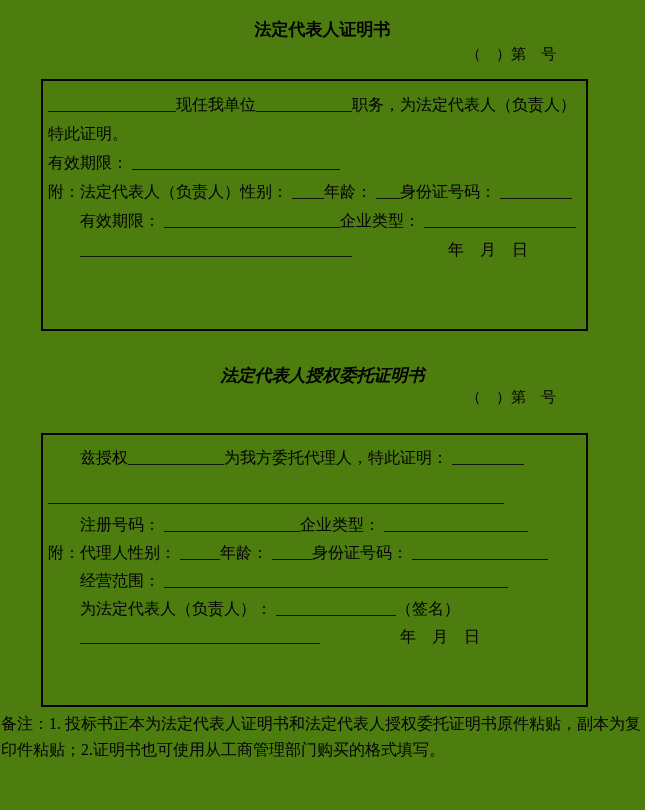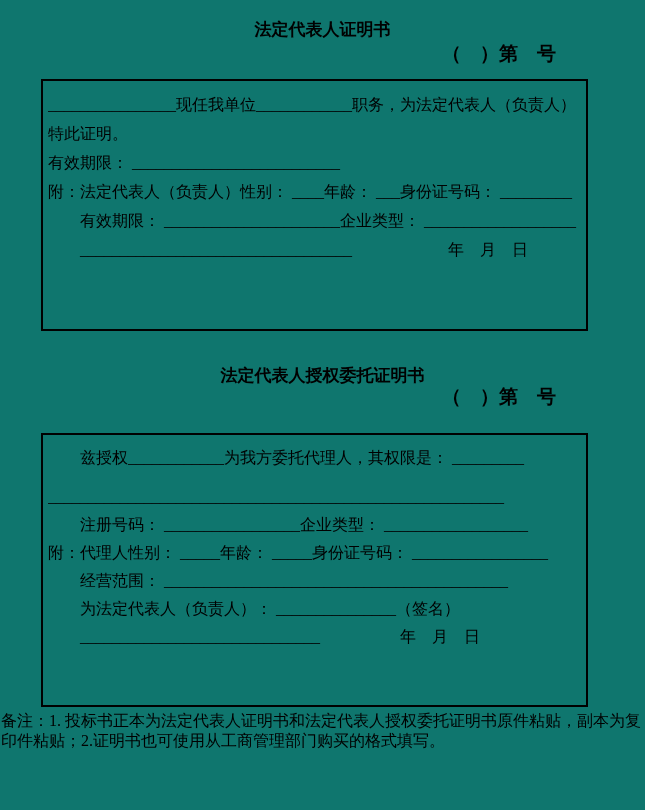--- a/index.html
+++ b/index.html
@@ -3,53 +3,53 @@
 <meta charset="utf-8">
 <style>
   html,body{margin:0;padding:0;background:#ffffff;}
   body{
     width:645px;height:810px;
     font-family:"Liberation Serif","DejaVu Serif",serif;
     color:#000000;
   }
   .page{
     position:relative;width:645px;height:810px;
-    background:#0f766e;overflow:hidden;
+    background:#4d7c0f;overflow:hidden;
   }
   .doc-title{
     position:absolute;left:0;width:100%;
     margin:0;text-align:center;
     font-size:17px;font-weight:bold;line-height:19px;
   }
   .t1{top:20px;}
-  .t2{top:366px;}
+  .t2{top:366px;font-style:italic;}
   .num-line{
     position:absolute;right:89px;
-    font-size:19px;font-weight:bold;line-height:18px;
+    font-size:15px;font-weight:normal;line-height:18px;
     white-space:pre;
   }
   .n1{top:45px;}
   .n2{top:388px;}
   .cert-box{
     position:absolute;left:41px;width:547px;
     border:2px solid #000000;box-sizing:border-box;
     font-size:16px;overflow:hidden;
     padding:9px 5px 0 5px;
   }
   .box1{top:79px;height:252px;}
   .box2{top:433px;height:274px;}
   .fline{
     height:29px;line-height:29px;
     white-space:pre;overflow:hidden;
   }
   .box2 .fline{height:28px;line-height:28px;}
   .box2 .fline.gap{margin-top:11px;}
   .notes{
     position:absolute;left:1px;top:711px;width:643px;
-    font-size:16px;line-height:20px;
+    font-size:16px;line-height:26px;
   }
 </style>
 </head>
 <body>
 
 <div class="page">
 
   <h1 class="doc-title t1">法定代表人证明书</h1>
 
   <div class="num-line n1">（　）第　号</div>
@@ -61,21 +61,21 @@
     <div class="fline">附：法定代表人（负责人）性别： ____年龄： ___身份证号码： _________</div>
     <div class="fline">　　有效期限： ______________________企业类型： ___________________</div>
     <div class="fline">　　__________________________________　　　　　　年　月　日</div>
   </div>
 
   <h1 class="doc-title t2">法定代表人授权委托证明书</h1>
 
   <div class="num-line n2">（　）第　号</div>
 
   <div class="cert-box box2">
-    <div class="fline">　　兹授权____________为我方委托代理人，其权限是： _________</div>
+    <div class="fline">　　兹授权____________为我方委托代理人，特此证明： _________</div>
     <div class="fline gap">_________________________________________________________</div>
     <div class="fline">　　注册号码： _________________企业类型： __________________</div>
     <div class="fline">附：代理人性别： _____年龄： _____身份证号码： _________________</div>
     <div class="fline">　　经营范围： ___________________________________________</div>
     <div class="fline">　　为法定代表人（负责人）： _______________（签名）</div>
     <div class="fline">　　______________________________　　　　　年　月　日</div>
   </div>
 
   <div class="notes">备注：1.  投标书正本为法定代表人证明书和法定代表人授权委托证明书原件粘贴，副本为复印件粘贴；2.证明书也可使用从工商管理部门购买的格式填写。</div>
 

